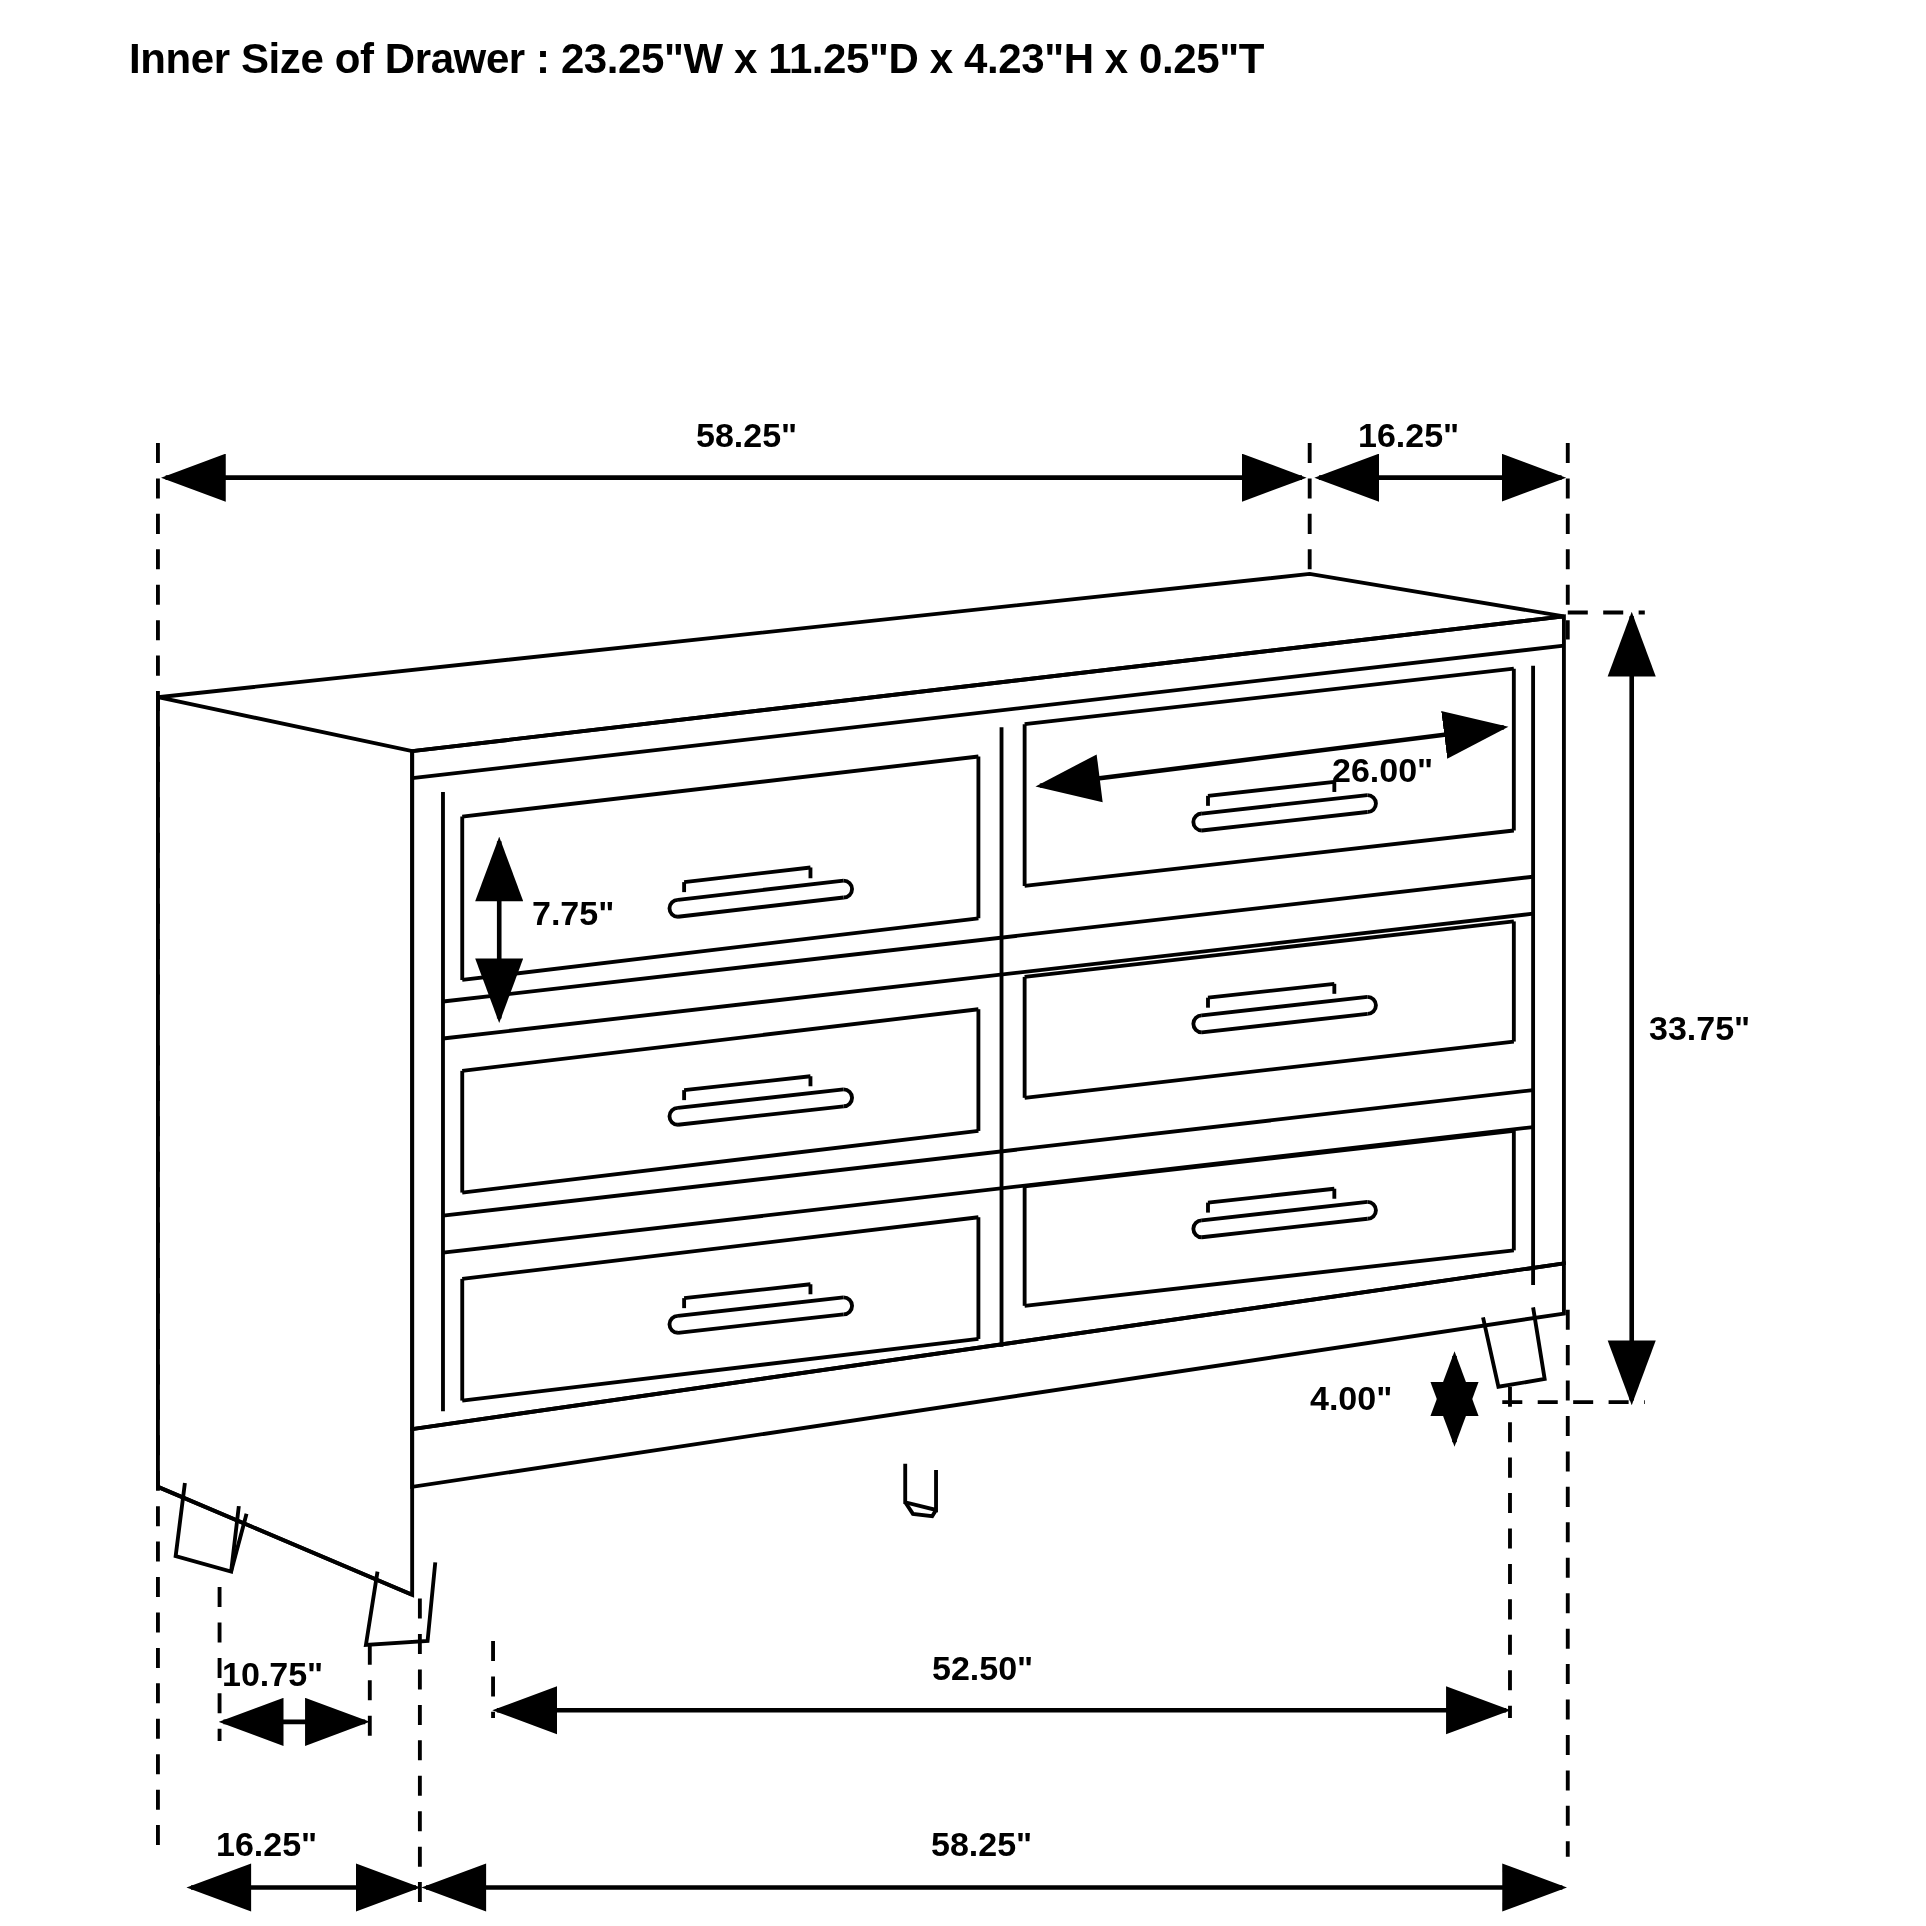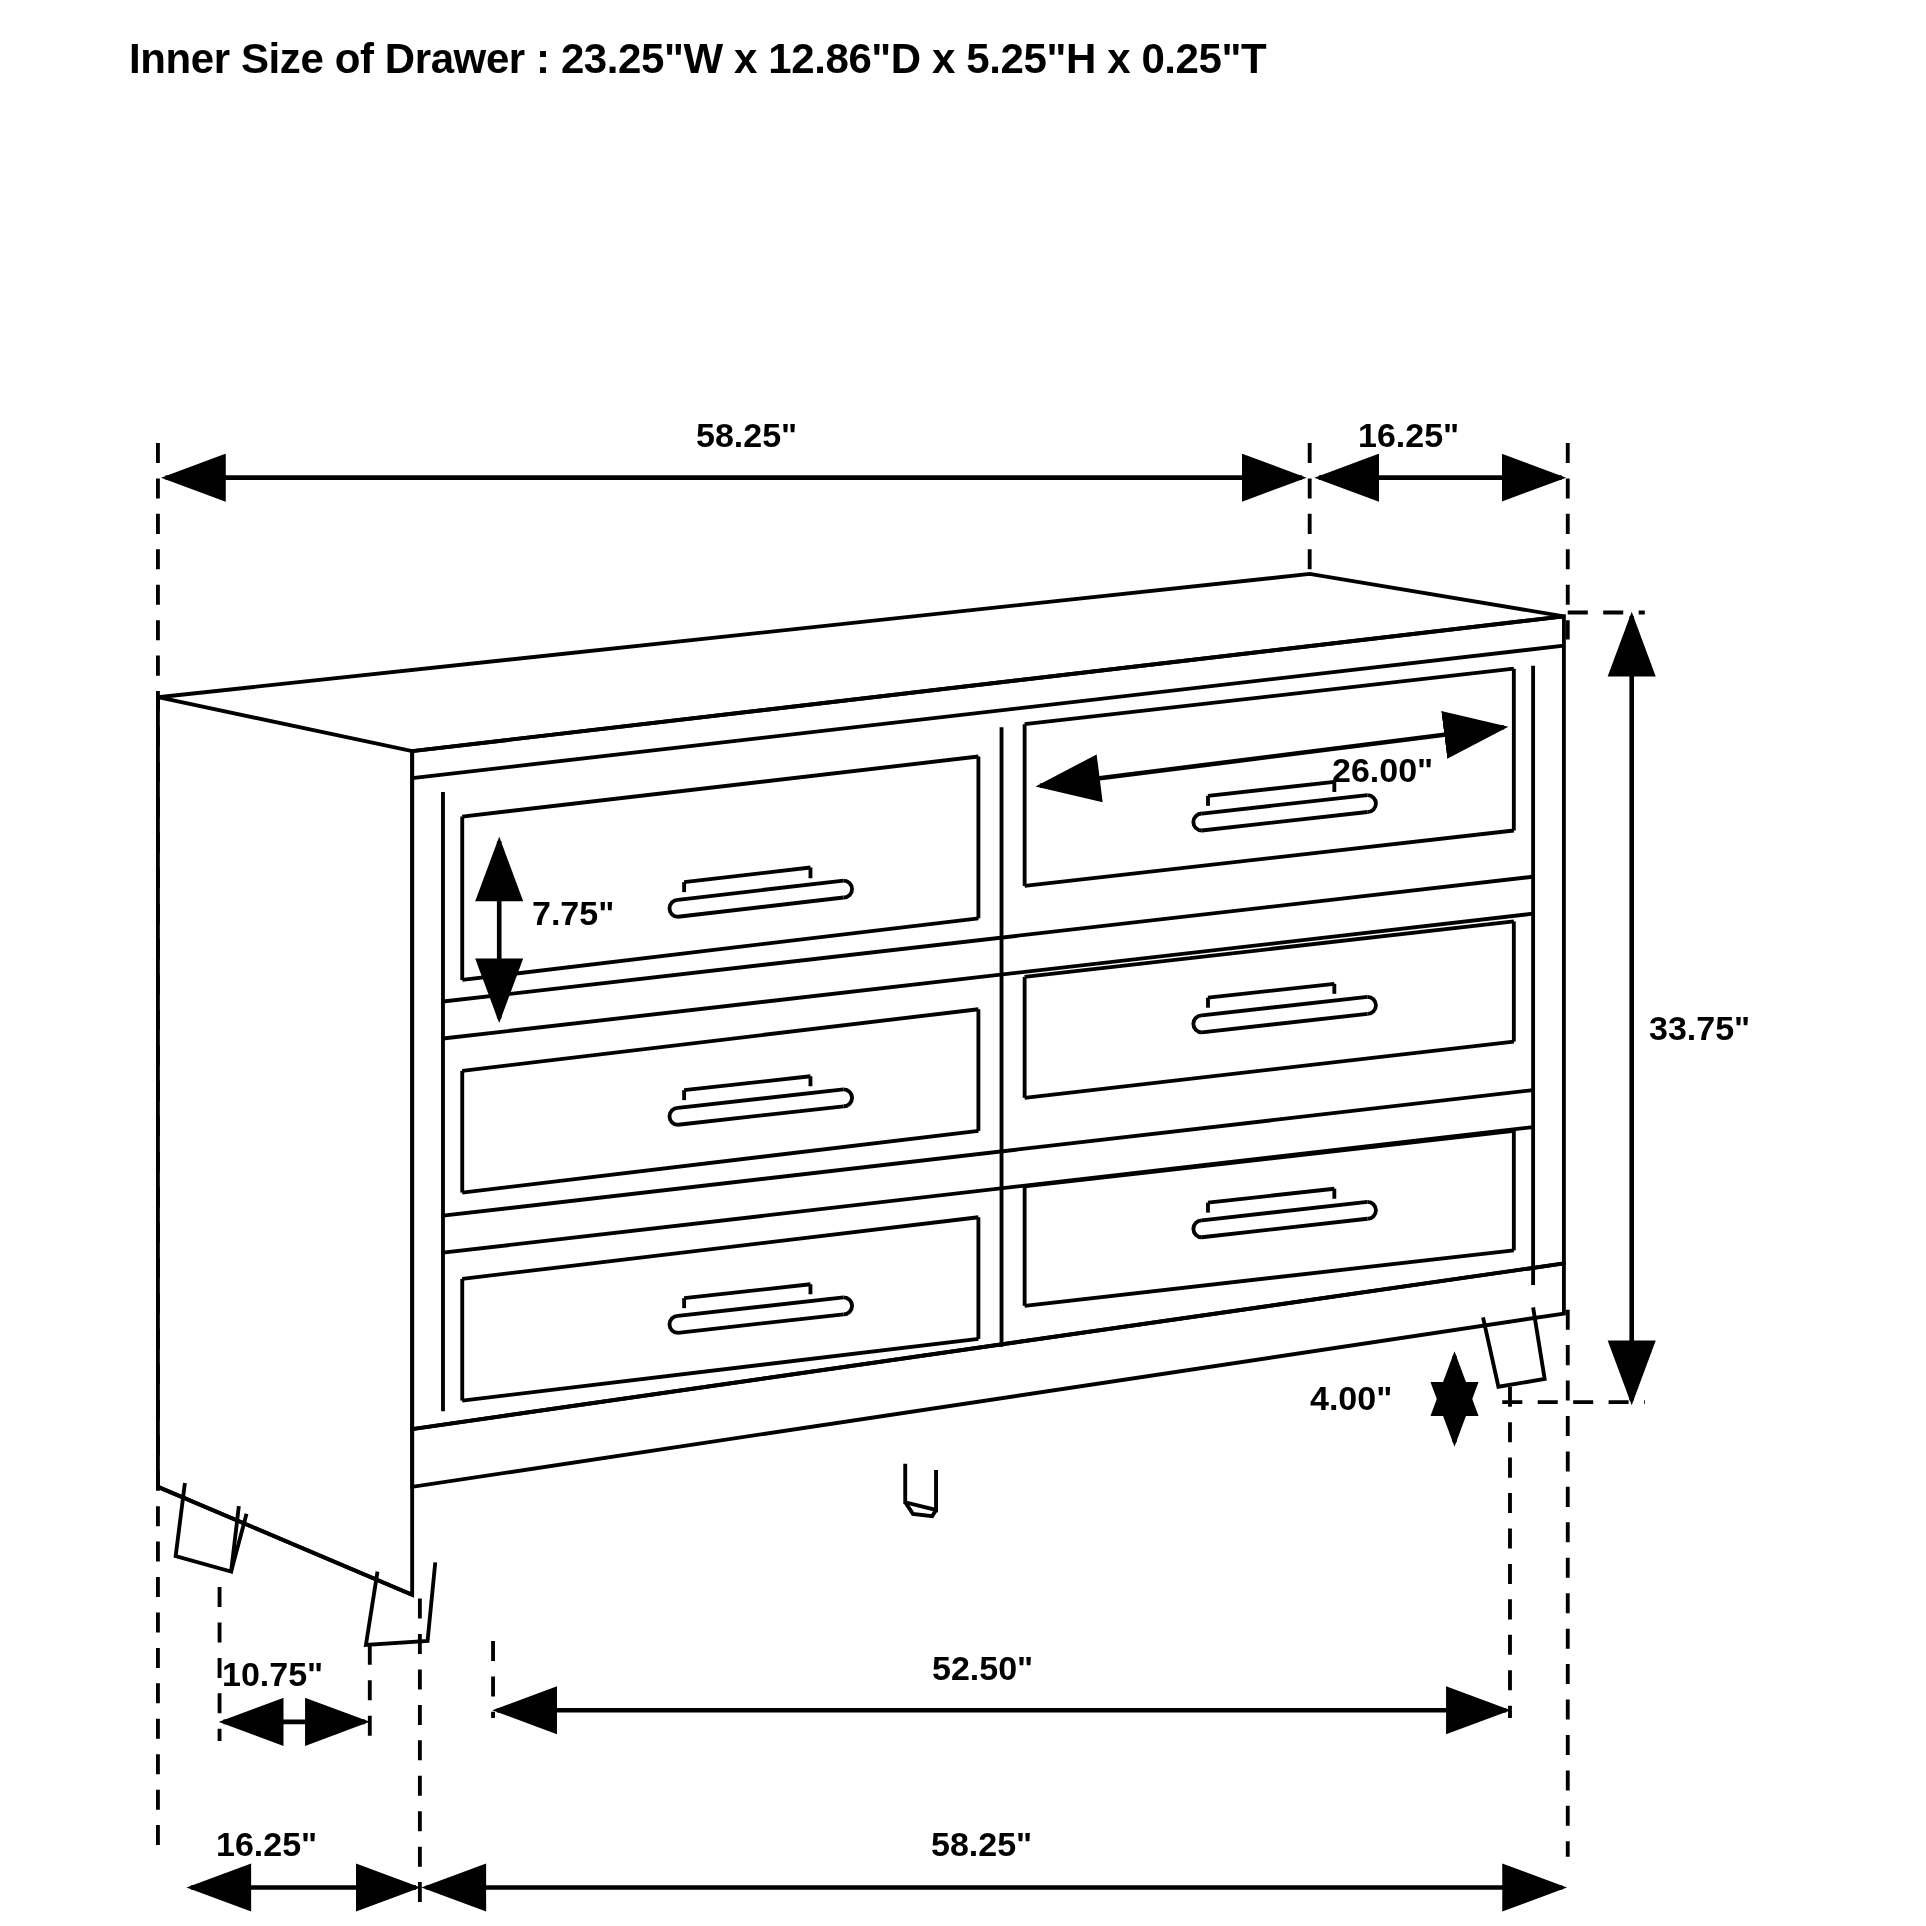--- a/index.html
+++ b/index.html
@@ -42,21 +42,21 @@
     font-weight: bold;
     white-space: nowrap;
     letter-spacing: 0px;
   }
 </style>
 </head>
 <body>
 
 <div id="stage">
 
-  <div class="title">Inner Size of Drawer : 23.25"W x 12.86"D x 5.25"H x 0.25"T</div>
+  <div class="title">Inner Size of Drawer : 23.25"W x 11.25"D x 4.23"H x 0.25"T</div>
 
   <svg class="diagram" viewBox="0 0 2500 2500">
     <defs>
       <marker id="arrEnd" markerWidth="16" markerHeight="16" refX="13" refY="5.2" orient="auto" markerUnits="strokeWidth">
         <path d="M0,0 L14,5.2 L0,10.4 z" fill="#000"></path>
       </marker>
       <marker id="arrStart" markerWidth="16" markerHeight="16" refX="1" refY="5.2" orient="auto" markerUnits="strokeWidth">
         <path d="M14,0 L0,5.2 L14,10.4 z" fill="#000"></path>
       </marker>
     </defs>

